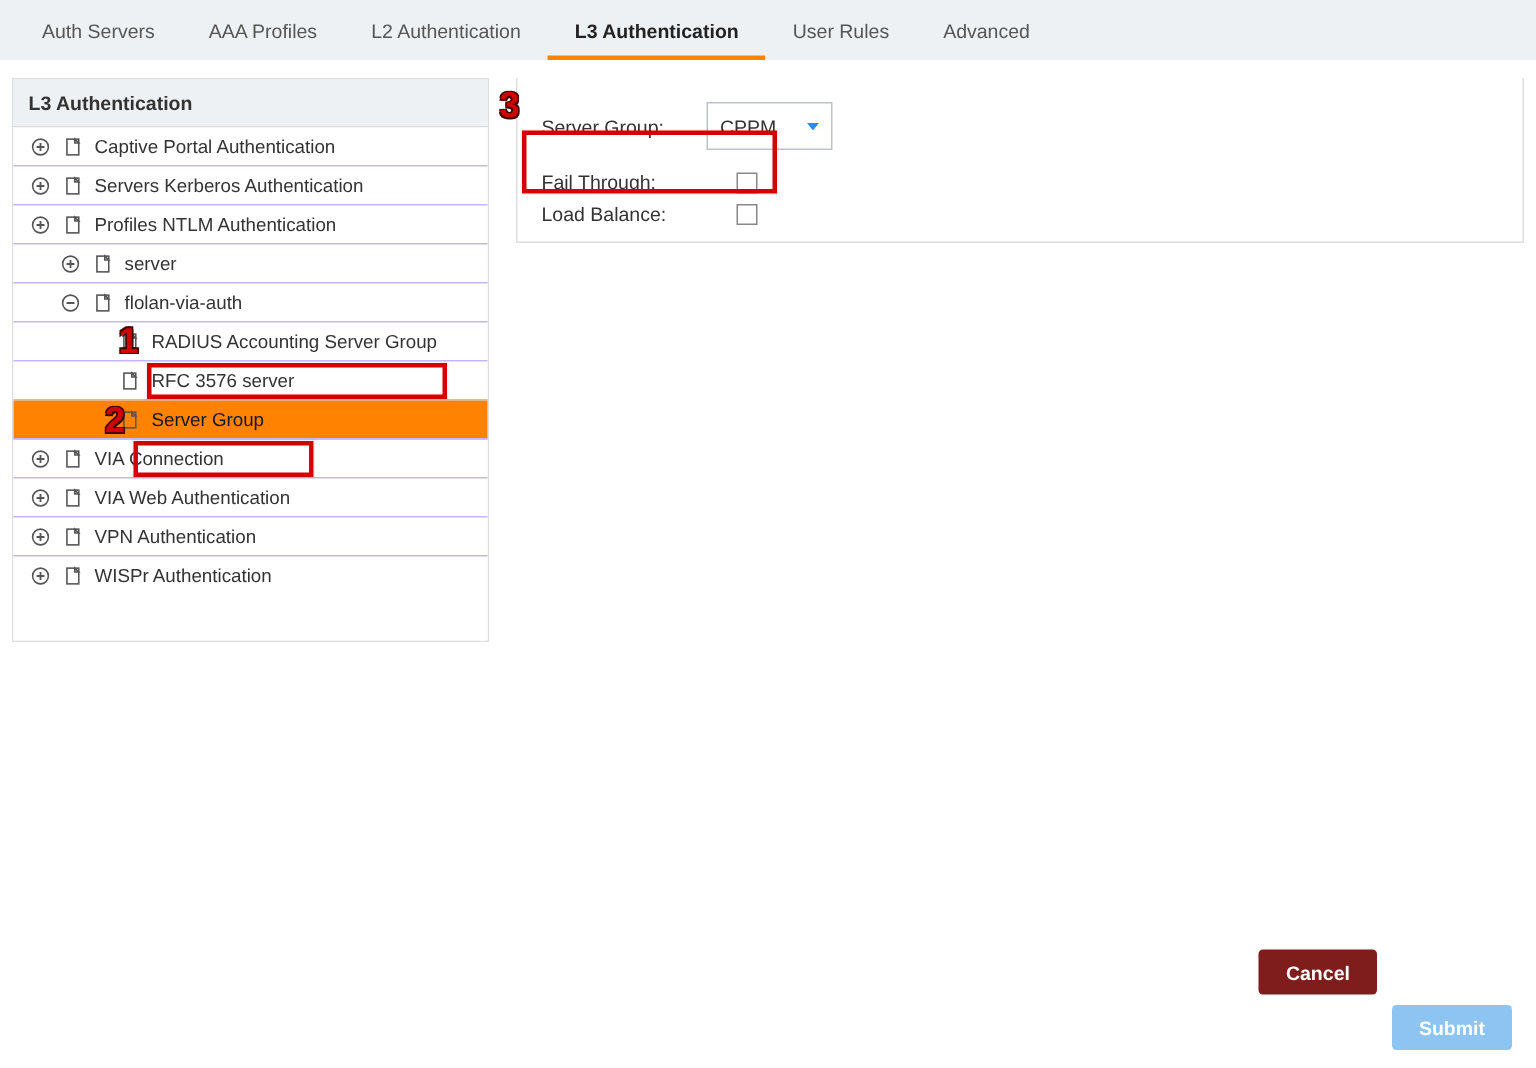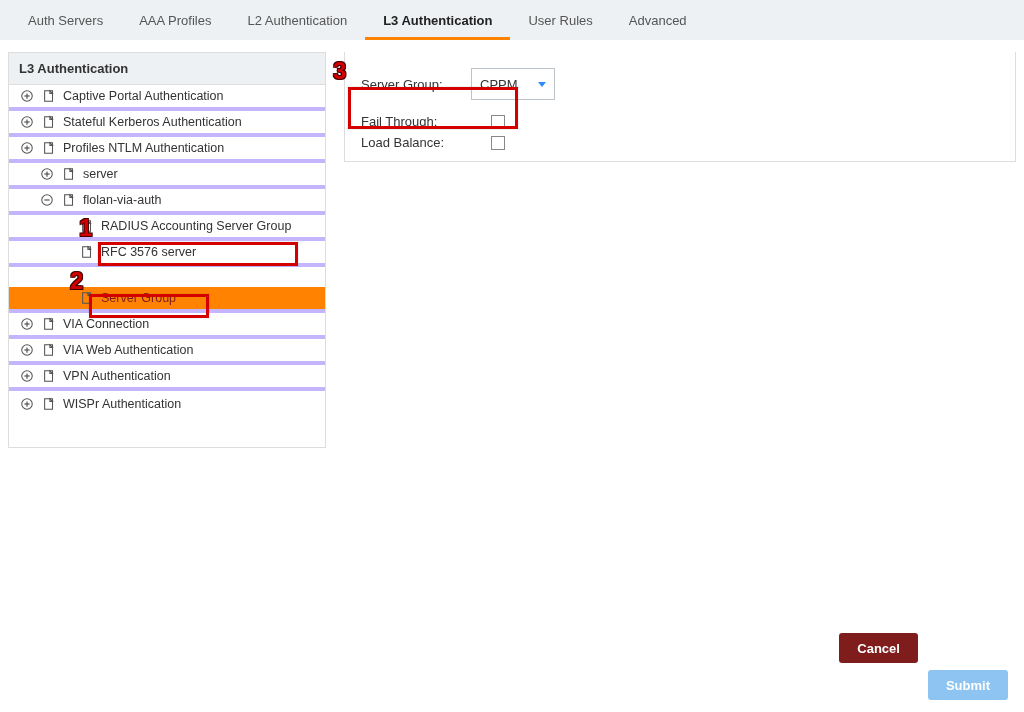--- a/index.html
+++ b/index.html
@@ -45,30 +45,30 @@
     padding: 8px 10px;
     border-bottom: 1px solid #ddd;
   }
   .panel-body { }
   .left .panel-body { background: #fff; }
   
   .row {
     display: flex;
     align-items: center;
     height: 26px;
-    border-bottom: 4px solid #c4b5fd;
+    border-bottom: 1px solid #c4b5fd;
     padding-left: 10px;
     cursor: pointer;
     font-size: 12.5px;
     color: #333;
     white-space: nowrap;
     position: relative;
   }
   .row:last-child { border-bottom: none; }
-  .row.selected { background: #ff8300; color: #7f1d1d; margin-top: 20px; }
+  .row.selected { background: #ff8300; color: #0f172a; }
   .row.selected .icon svg, .row.selected .expand svg { stroke: #fff; fill: #fff; }
   .indent0 { padding-left: 10px; }
   .indent1 { padding-left: 30px; }
   .indent3 { padding-left: 70px; }
   .expand {
     width: 16px; height: 16px;
     display: inline-flex; align-items: center; justify-content: center;
     margin-right: 6px;
   }
   .expand svg circle { fill: none; stroke: #555; stroke-width: 1.2; }
@@ -205,21 +205,21 @@
                   <line x1="8" y1="5" x2="8" y2="11"></line>
                   <line x1="5" y1="8" x2="11" y2="8"></line>
                 </svg>
           </span>
           <span class="icon">
             <svg viewBox="0 0 16 16" width="14" height="14">
                   <rect x="3" y="2" width="9" height="12"></rect>
                   <path d="M9 2 L12 5 L9 5 Z"></path>
                 </svg>
           </span>
-          <span class="label">Stateful Kerberos Authentication</span>
+          <span class="label">Servers Kerberos Authentication</span>
         </div>
         <div class="row indent0">
           <span class="expand">
             <svg viewBox="0 0 16 16" width="14" height="14">
                   <circle cx="8" cy="8" r="6"></circle>
                   <line x1="8" y1="5" x2="8" y2="11"></line>
                   <line x1="5" y1="8" x2="11" y2="8"></line>
                 </svg>
           </span>
           <span class="icon">

